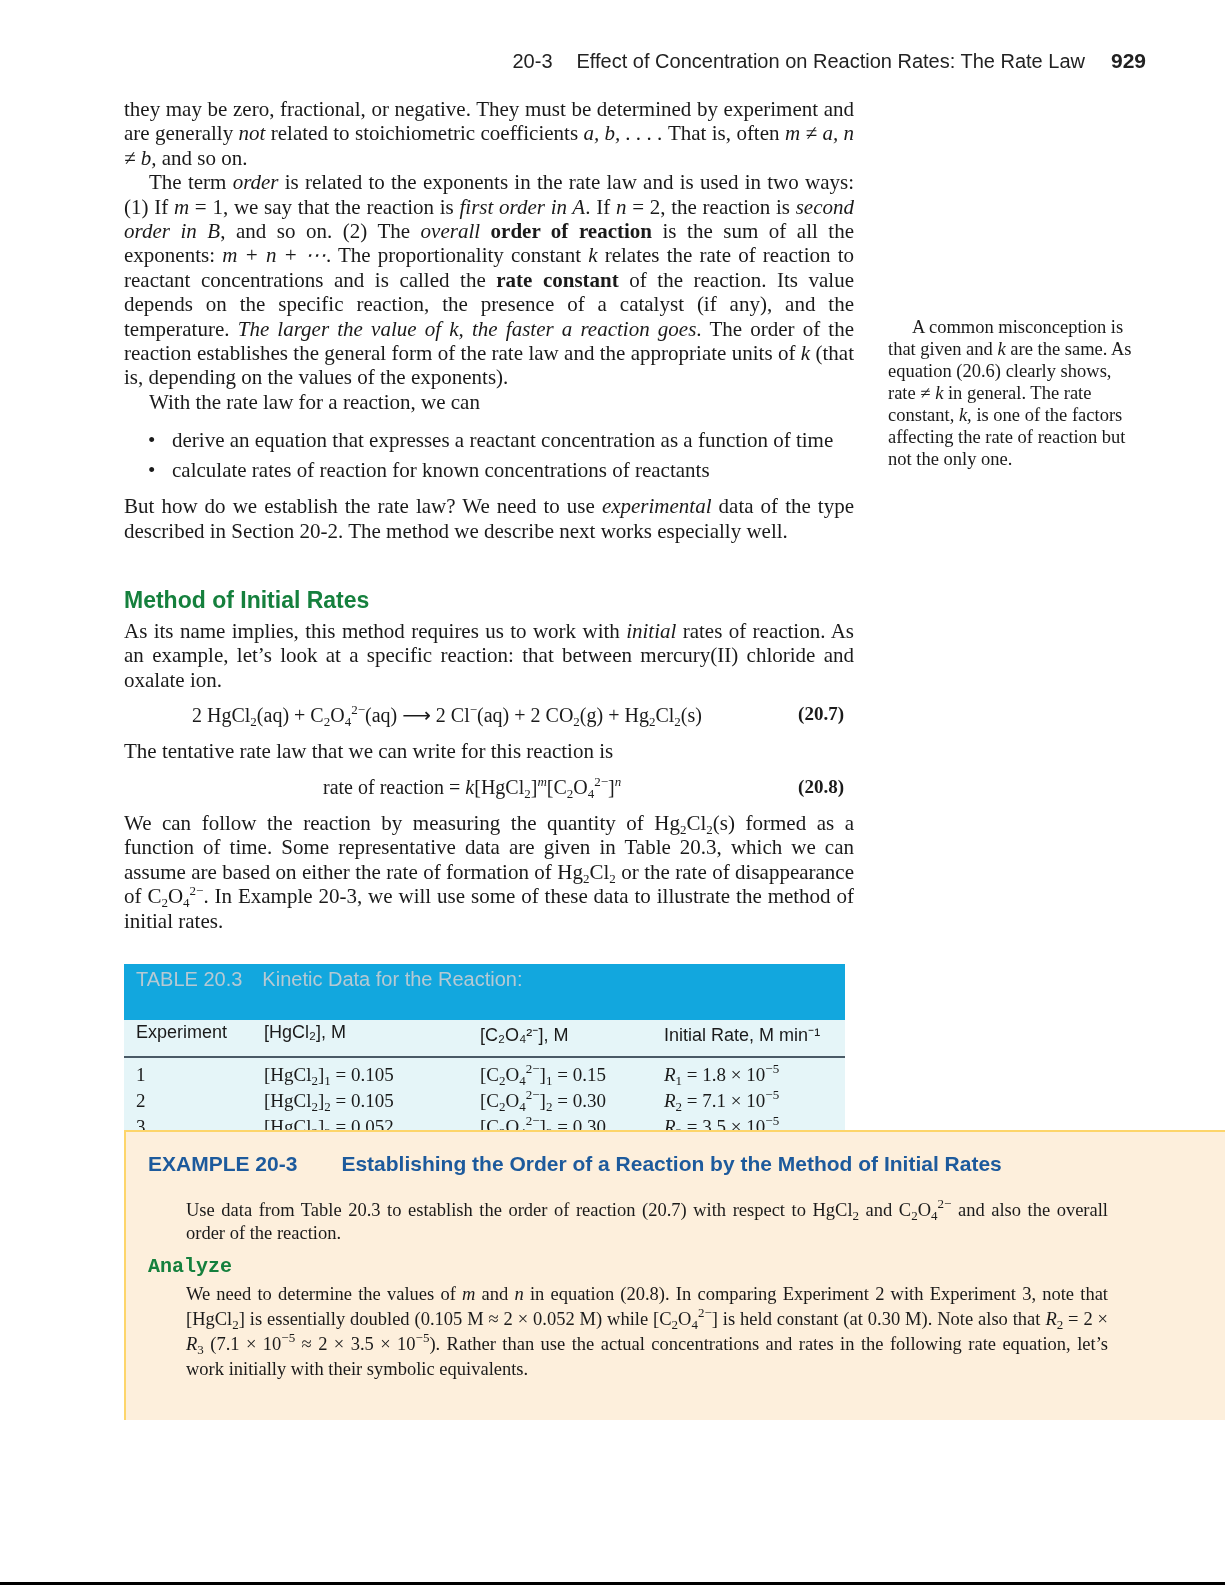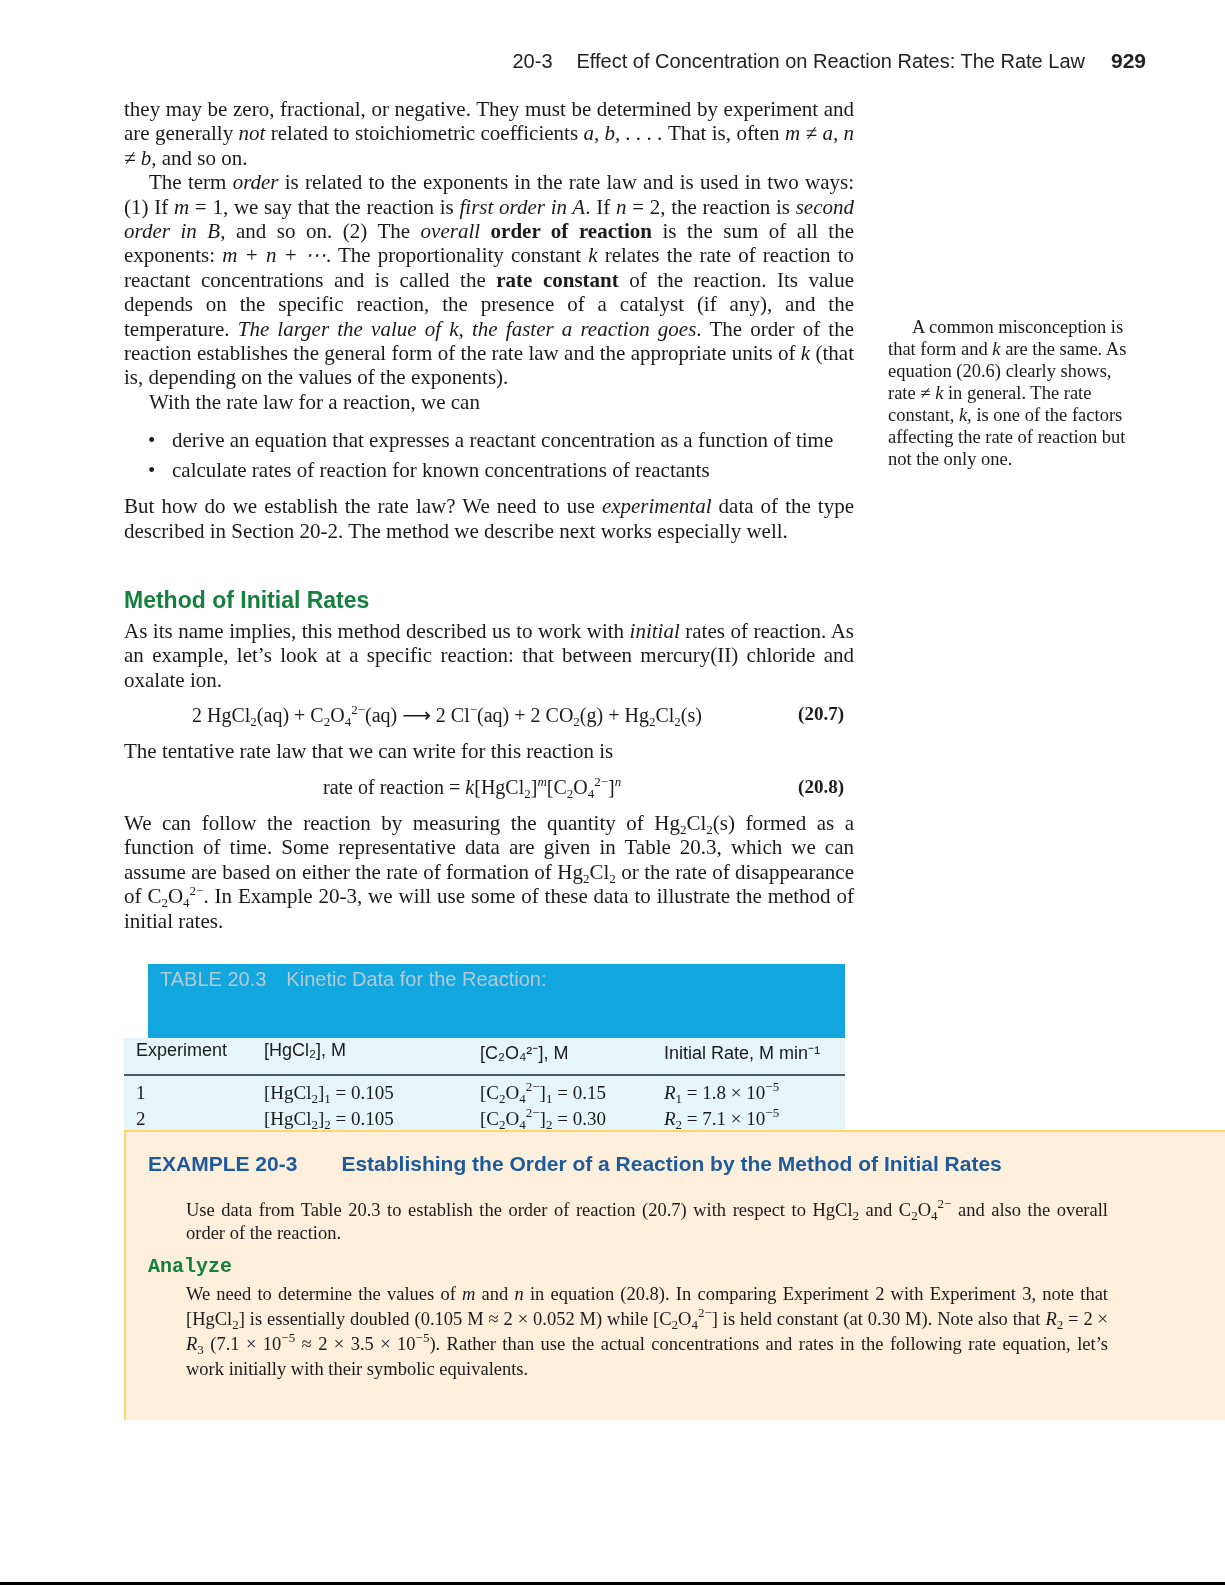--- a/index.html
+++ b/index.html
@@ -28,21 +28,21 @@
     .bullets li { position: relative; padding-left: 48px; margin-bottom: 5px; }
     .bullets li::before { content: "•"; position: absolute; left: 24px; top: 0; }
 
     .heading-orange { position: absolute; left: 124px; top: 587px; font-family: "Liberation Sans", sans-serif;
       font-size: 23px; font-weight: bold; color: #15803d; }
 
     .equation { position: absolute; font-family: "Liberation Serif", serif; font-size: 20px; white-space: nowrap; }
     .eq-num { position: absolute; right: 0; font-weight: bold; font-family: "Liberation Serif", serif; font-size: 19px; }
 
     .table-wrap { position: absolute; left: 124px; top: 964px; width: 721px; }
-    .table-head { background: #12a7de; padding: 4px 12px 18px 12px; height: 52px; margin-left: 24px; }
+    .table-head { background: #12a7de; padding: 4px 12px 0 12px; height: 52px; }
     .table-head .line { font-family: "Liberation Sans", sans-serif; font-size: 20px; color: #b6c9d3; line-height: 23px; white-space: nowrap; }
     .table-head .line .tl { margin-right: 20px; }
     .table-body { background: #e5f5f8; }
     .col-heads { display: flex; padding: 2px 0 10px 0; font-family: "Liberation Sans", sans-serif; font-size: 18px; border-bottom: 2px solid #4a5a66; }
     .row { display: flex; font-family: "Liberation Serif", serif; font-size: 19px; line-height: 26px; }
     .rows { padding: 4px 0 4px 0; border-bottom: 2px solid #4a5a66; }
     .c1 { width: 140px; padding-left: 12px; box-sizing: border-box; }
     .c2 { width: 188px; }
     .c3 { width: 184px; margin-left: 28px; }
     .c4 { flex: 1; }
@@ -72,27 +72,27 @@
   <p class="indent"><span>The term </span><i>order</i><span> is related to the exponents in the rate law and is used in two ways: (1) If </span><i>m</i><span> = 1, we say that the reaction is </span><i>first order in A</i><span>. If </span><i>n</i><span> = 2, the reaction is </span><i>second order in B</i><span>, and so on. (2) The </span><i>overall</i><span> </span><b>order of reaction</b><span> is the sum of all the exponents: </span><i>m + n + ⋯</i><span>. The proportionality constant </span><i>k</i><span> relates the rate of reaction to reactant concentrations and is called the </span><b>rate constant</b><span> of the reaction. Its value depends on the specific reaction, the presence of a catalyst (if any), and the temperature. </span><i>The larger the value of k, the faster a reaction goes</i><span>. The order of the reaction establishes the general form of the rate law and the appropriate units of </span><i>k</i><span> (that is, depending on the values of the exponents).</span></p>
   <p class="indent">With the rate law for a reaction, we can</p>
   <ul class="bullets">
     <li>derive an equation that expresses a reactant concentration as a function of time</li>
     <li>calculate rates of reaction for known concentrations of reactants</li>
   </ul>
   <p style="margin-top: 12px;"><span>But how do we establish the rate law? We need to use </span><i>experimental</i><span> data of the type described in Section 20-2. The method we describe next works especially well.</span></p>
 </div>
 
 <div class="margin-note">
-  <p><span>A common misconception is that form and </span><i>k</i><span> are the same. As equation (20.6) clearly shows, rate ≠ </span><i>k</i><span> in general. The rate constant, </span><i>k,</i><span> is one of the factors affecting the rate of reaction but not the only one.</span></p>
+  <p><span>A common misconception is that given and </span><i>k</i><span> are the same. As equation (20.6) clearly shows, rate ≠ </span><i>k</i><span> in general. The rate constant, </span><i>k,</i><span> is one of the factors affecting the rate of reaction but not the only one.</span></p>
 </div>
 
 <div class="heading-orange">Method of Initial Rates</div>
 
 <div class="body-col" style="top: 619px;">
-  <p><span>As its name implies, this method described us to work with </span><i>initial</i><span> rates of reaction. As an example, let’s look at a specific reaction: that between mercury(II) chloride and oxalate ion.</span></p>
+  <p><span>As its name implies, this method requires us to work with </span><i>initial</i><span> rates of reaction. As an example, let’s look at a specific reaction: that between mercury(II) chloride and oxalate ion.</span></p>
 </div>
 
 <div class="equation" style="left: 192px; top: 703px; width: 652px;">
   <span>2 HgCl<sub>2</sub>(aq) + C<sub>2</sub>O<sub>4</sub><sup>2−</sup>(aq) ⟶ 2 Cl<sup>−</sup>(aq) + 2 CO<sub>2</sub>(g) + Hg<sub>2</sub>Cl<sub>2</sub>(s)</span>
   <span class="eq-num">(20.7)</span>
 </div>
 
 <div class="body-col" style="top: 739px;">
   <p>The tentative rate law that we can write for this reaction is</p>
 </div>

